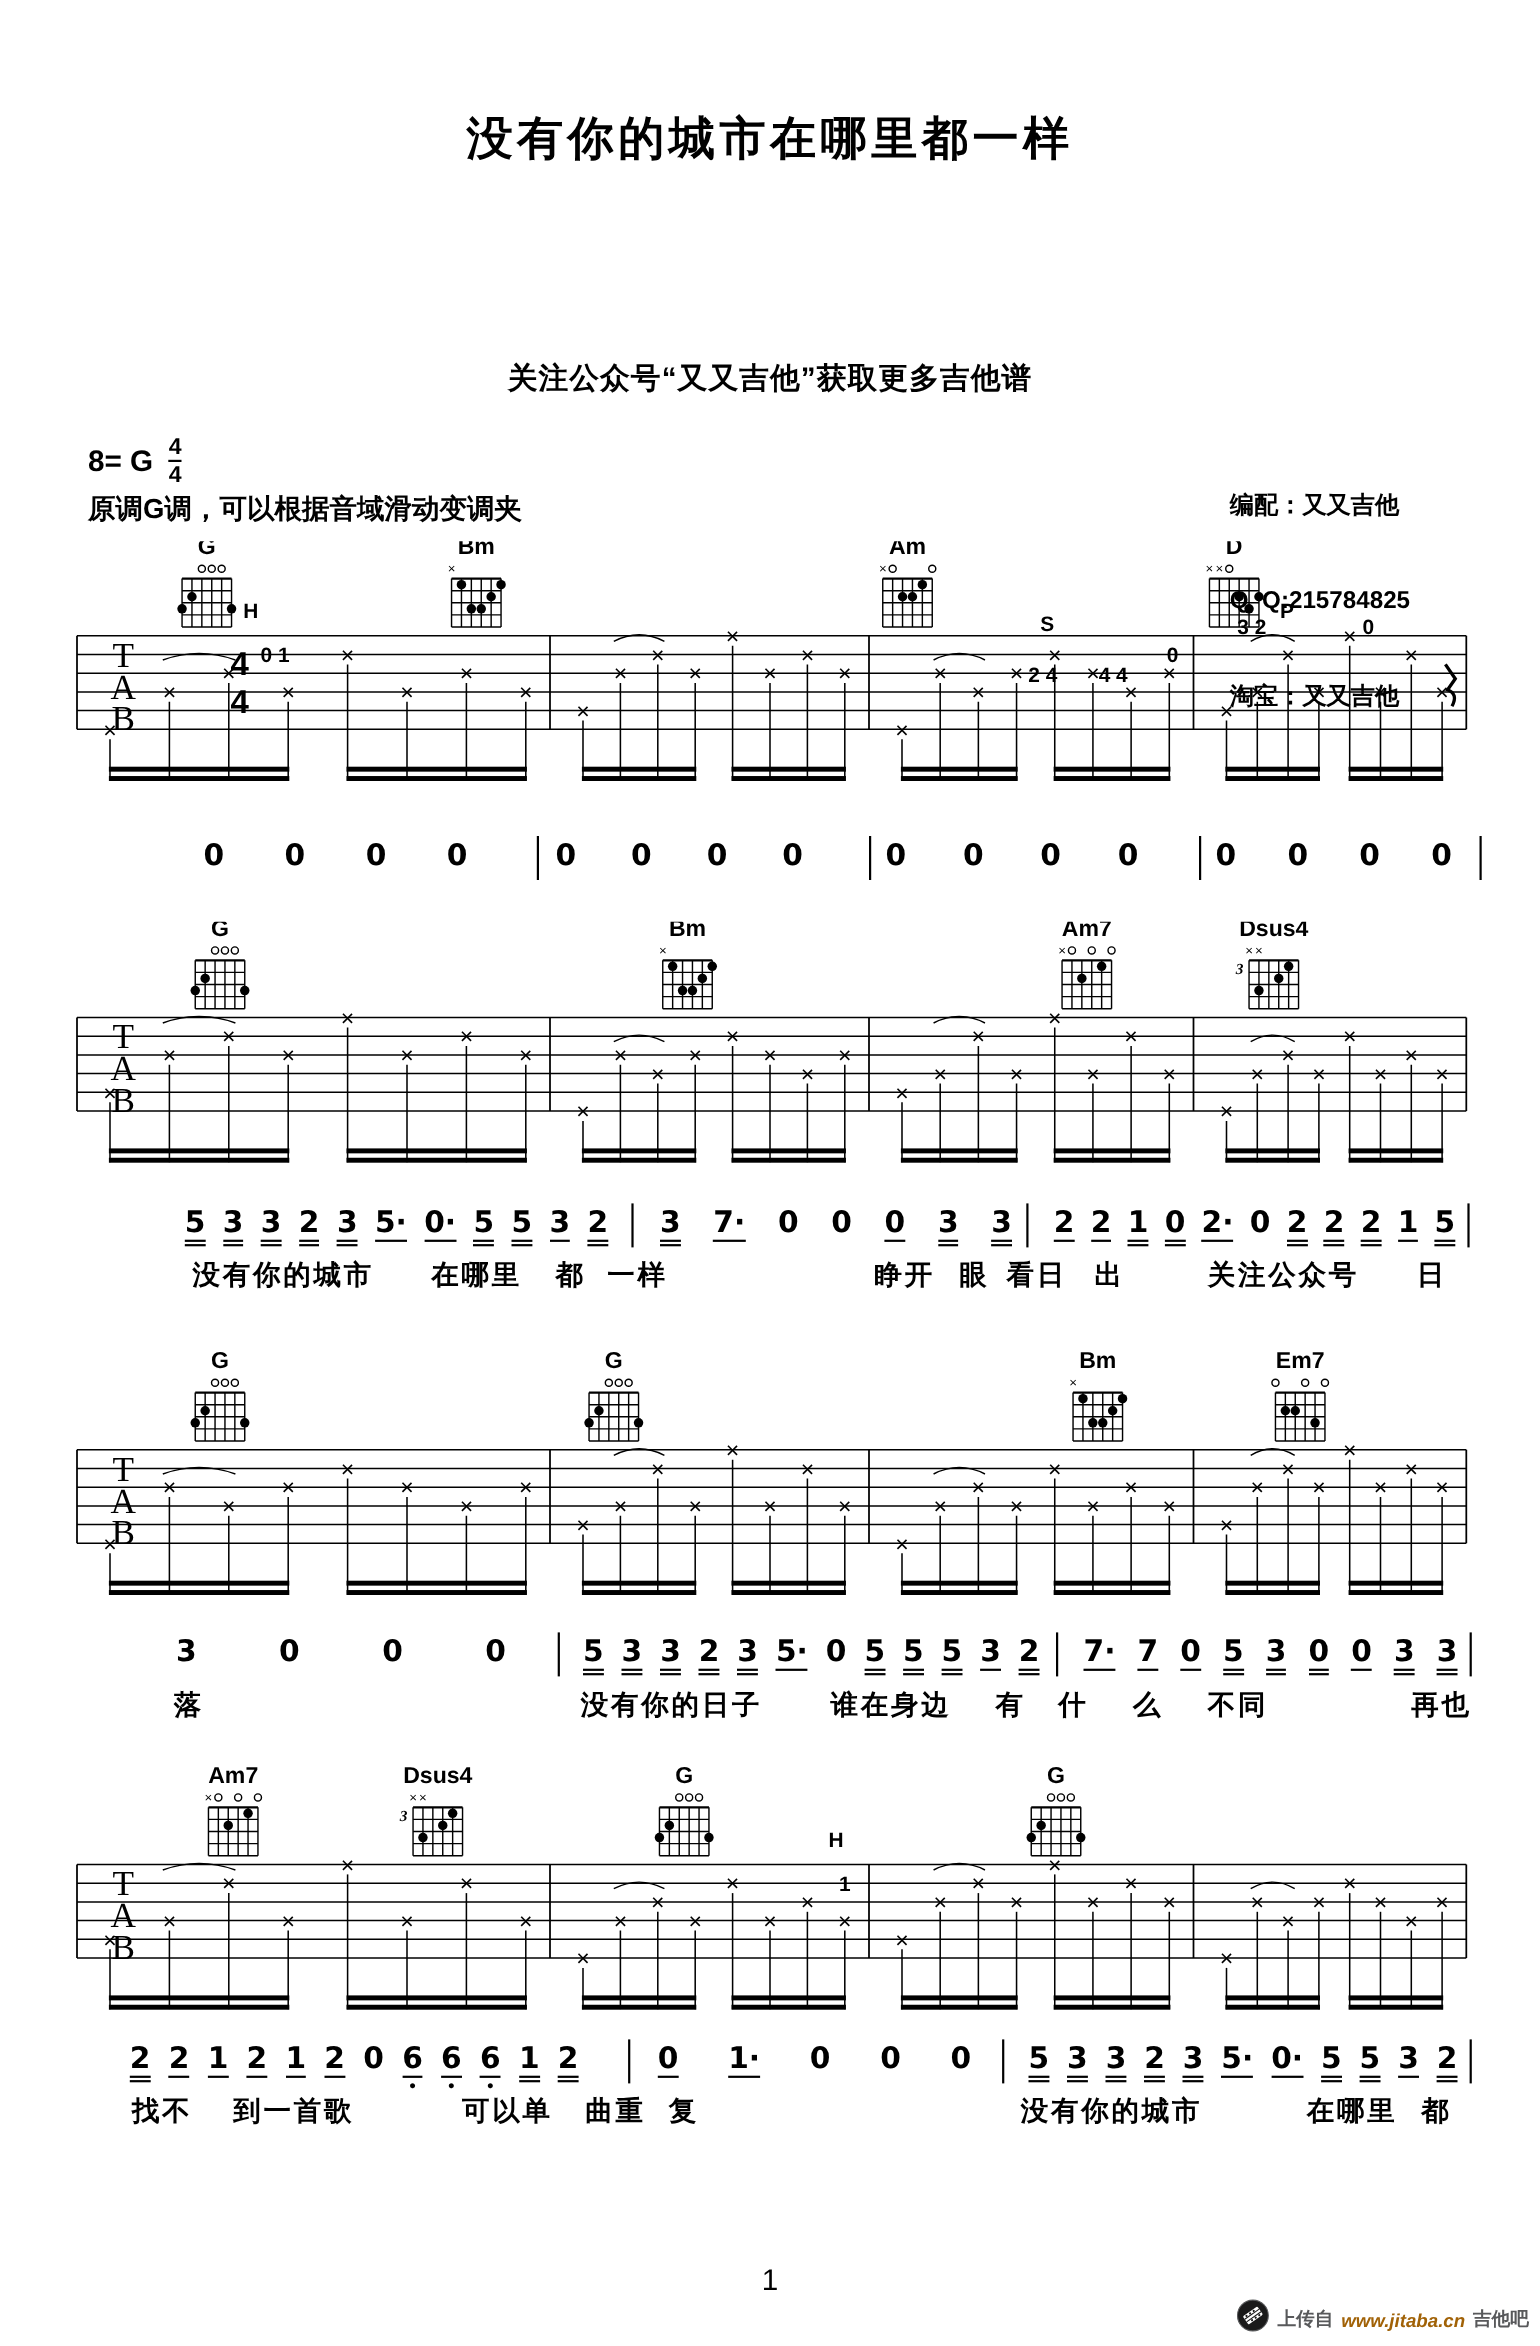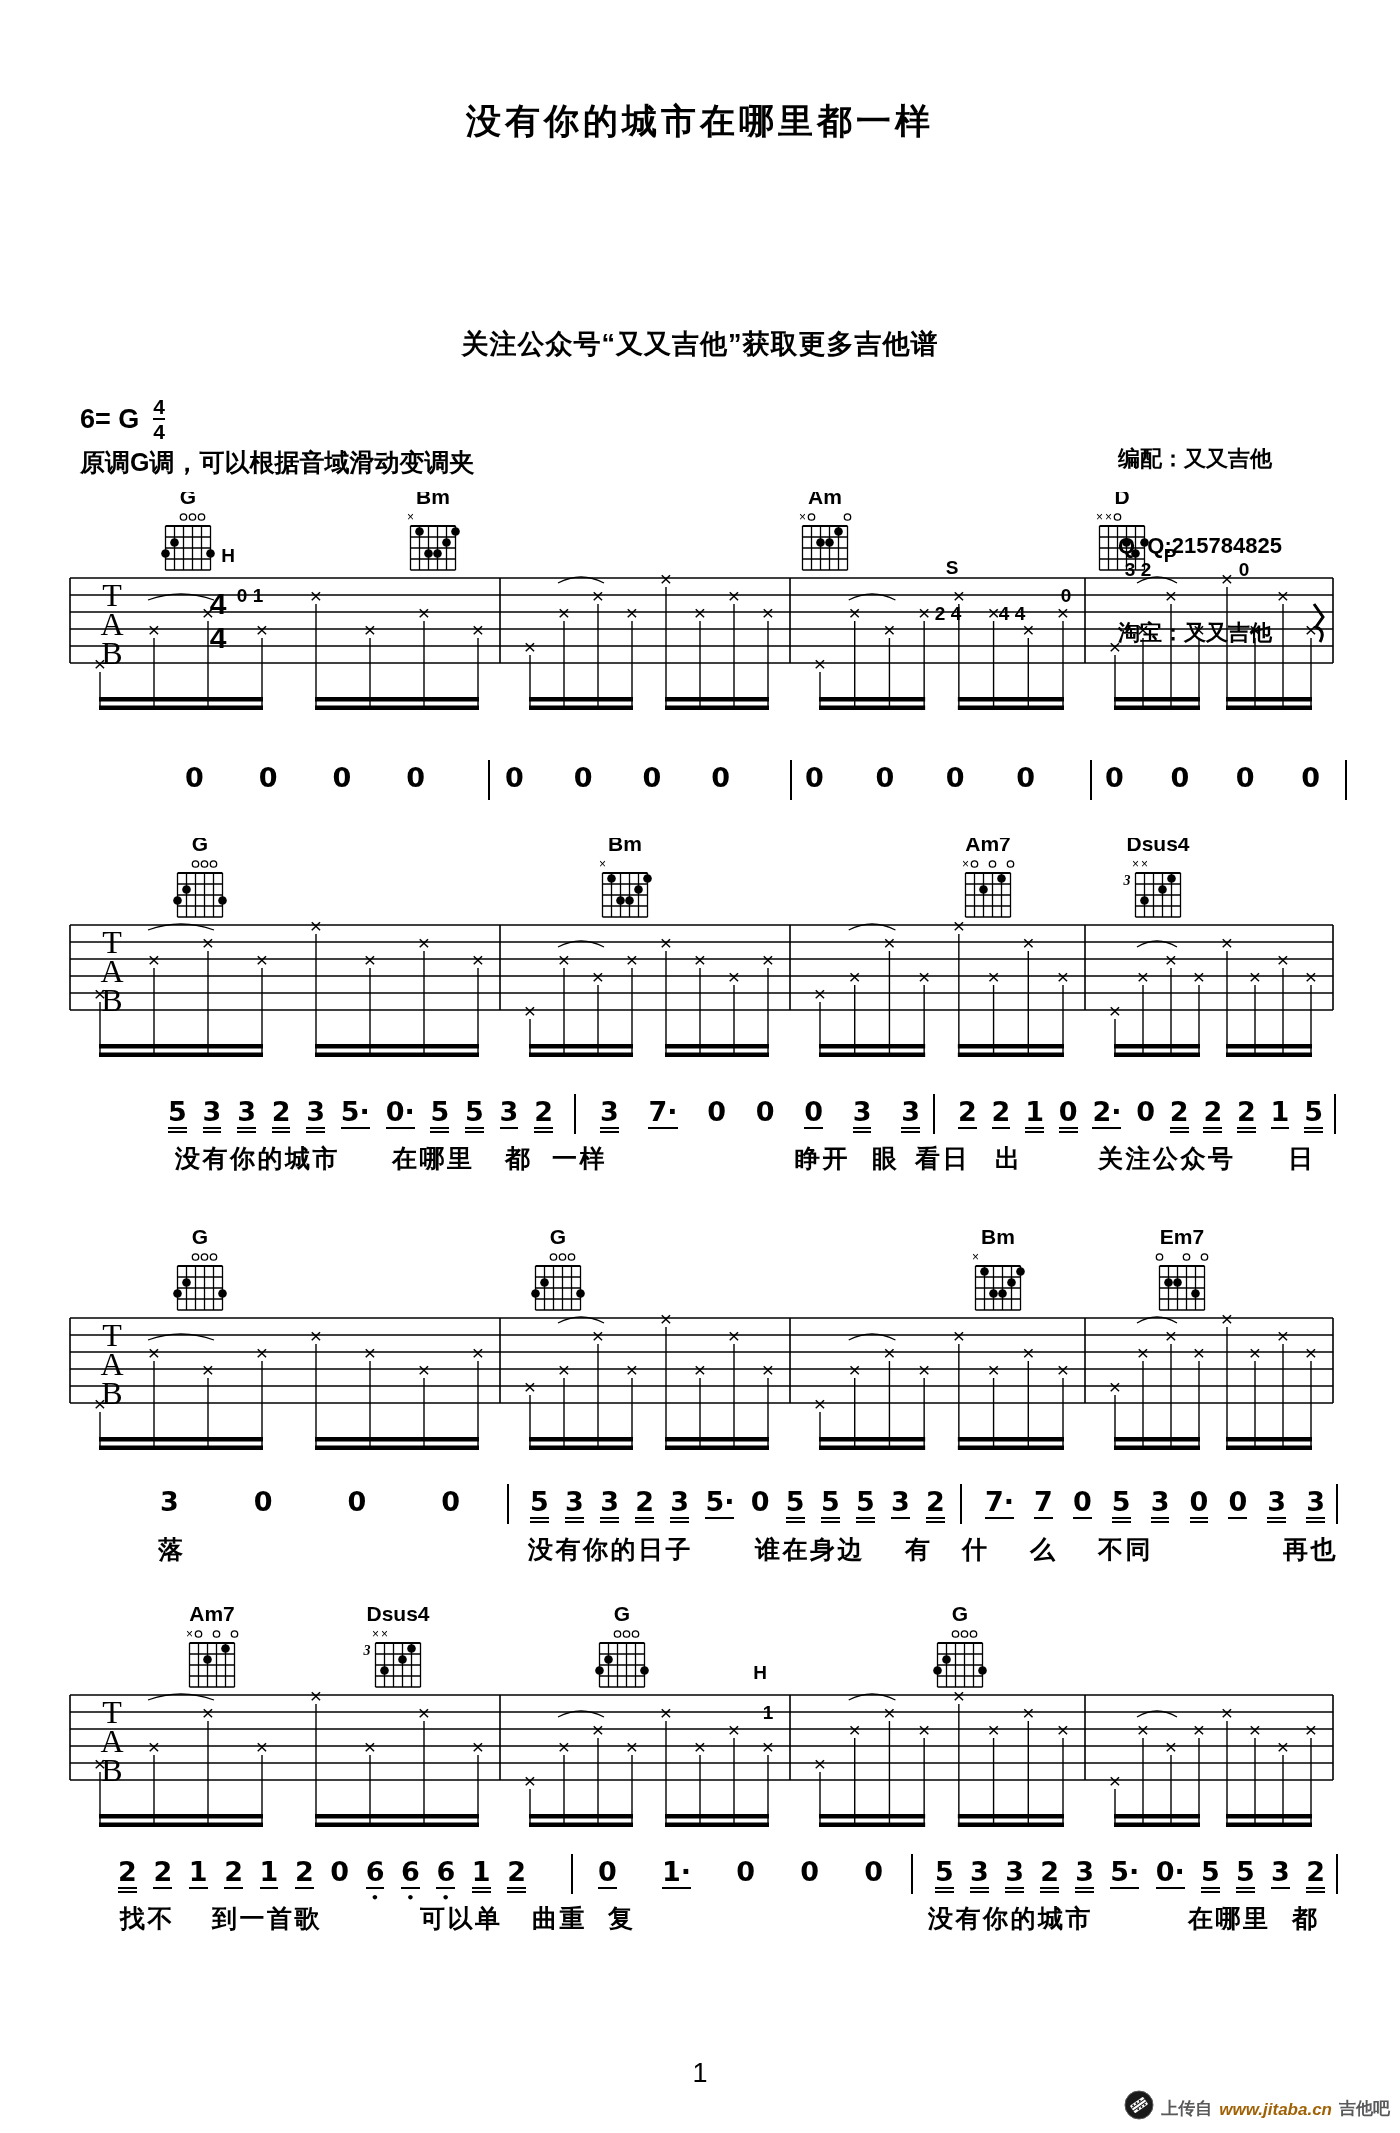--- a/index.html
+++ b/index.html
@@ -1,19 +1,19 @@
 <!DOCTYPE html>
 <html><head>
 <meta charset="utf-8">
 <style>
   html,body{margin:0;padding:0;background:#888;}
   .page{position:relative;width:1400px;height:2133px;background:#fff;color:#000;
         font-family:"Liberation Sans",sans-serif;overflow:hidden;margin:0 auto;}
   .abs{position:absolute;}
-  .title{top:98px;left:0;width:100%;text-align:center;font-size:35px;font-weight:bold;letter-spacing:4px;}
+  .title{top:98px;left:0;width:100%;text-align:center;font-size:42px;font-weight:bold;letter-spacing:4px;}
   .subtitle{top:210px;left:0;width:100%;text-align:center;font-size:38px;font-weight:bold;letter-spacing:2px;}
   .promo{top:326px;left:0;width:100%;text-align:center;font-size:27px;font-weight:bold;letter-spacing:1px;}
   .keyrow{top:396px;left:80px;font-size:27px;font-weight:bold;display:flex;align-items:center;gap:14px;}
   .frac{display:inline-flex;flex-direction:column;align-items:center;font-size:21px;line-height:1.05;font-weight:bold;}
   .frac .den{border-top:2.5px solid #000;padding-top:1px;}
   .tuning{top:446px;left:80px;font-size:25px;font-weight:bold;}
   .credits{top:386px;left:1118px;font-size:22px;font-weight:bold;line-height:29px;white-space:pre;}
   .pageno{top:2058px;left:0;width:100%;text-align:center;font-size:27px;}
   .watermark{top:2090px;right:10px;display:flex;align-items:flex-end;gap:7px;font-size:17px;}
   .watermark .wm-txt{color:#58595b;font-weight:bold;}
@@ -30,21 +30,21 @@
   .lyr{position:absolute;font-size:25px;font-weight:bold;letter-spacing:2.5px;white-space:pre;}
 </style>
 </head>
 <body>
 
 <div class="page" id="page">
   <div class="abs title">没有你的城市在哪里都一样</div>
   <div class="abs promo">关注公众号“又又吉他”获取更多吉他谱</div>
 
   <div class="abs keyrow">
-    <span>6= G</span>
+    <span>8= G</span>
     <span class="frac">
       <span>4</span>
       <span class="den">4</span>
     </span>
   </div>
   <div class="abs tuning">原调G调，可以根据音域滑动变调夹</div>
 
   <div class="abs credits">
     <div>编配：又又吉他</div>
     <div>Q  Q:215784825</div>

